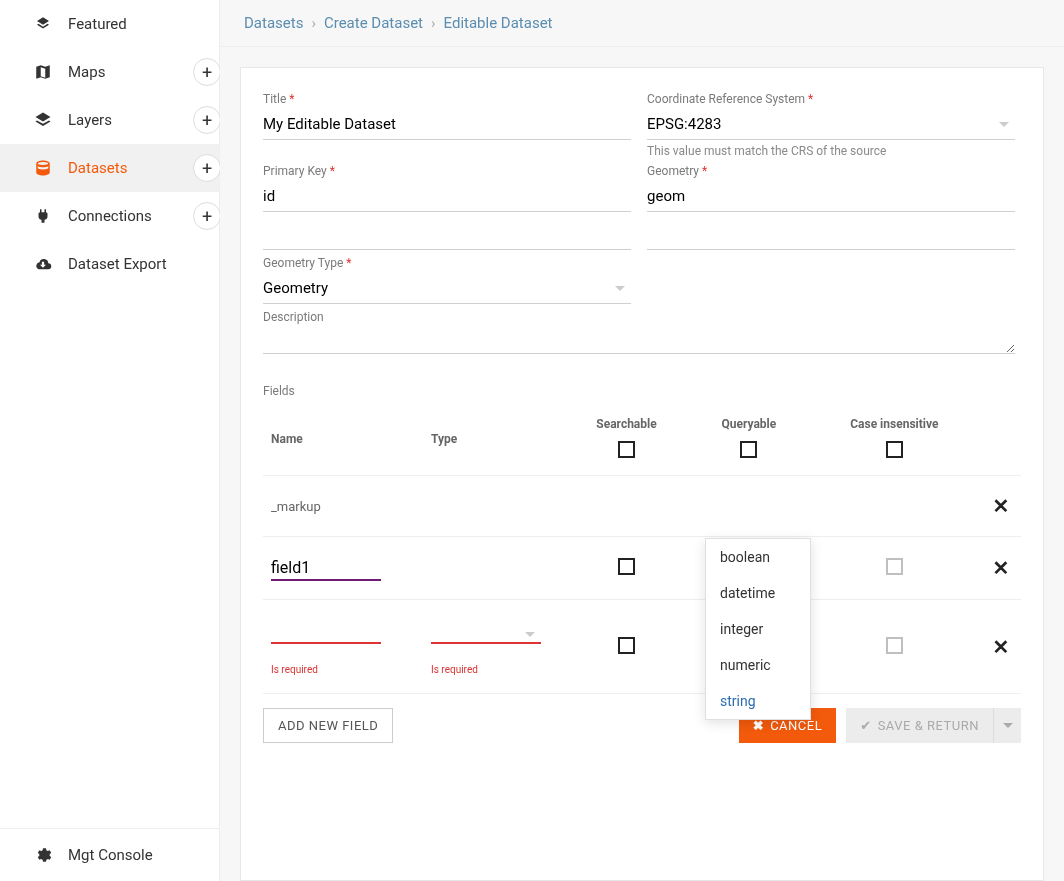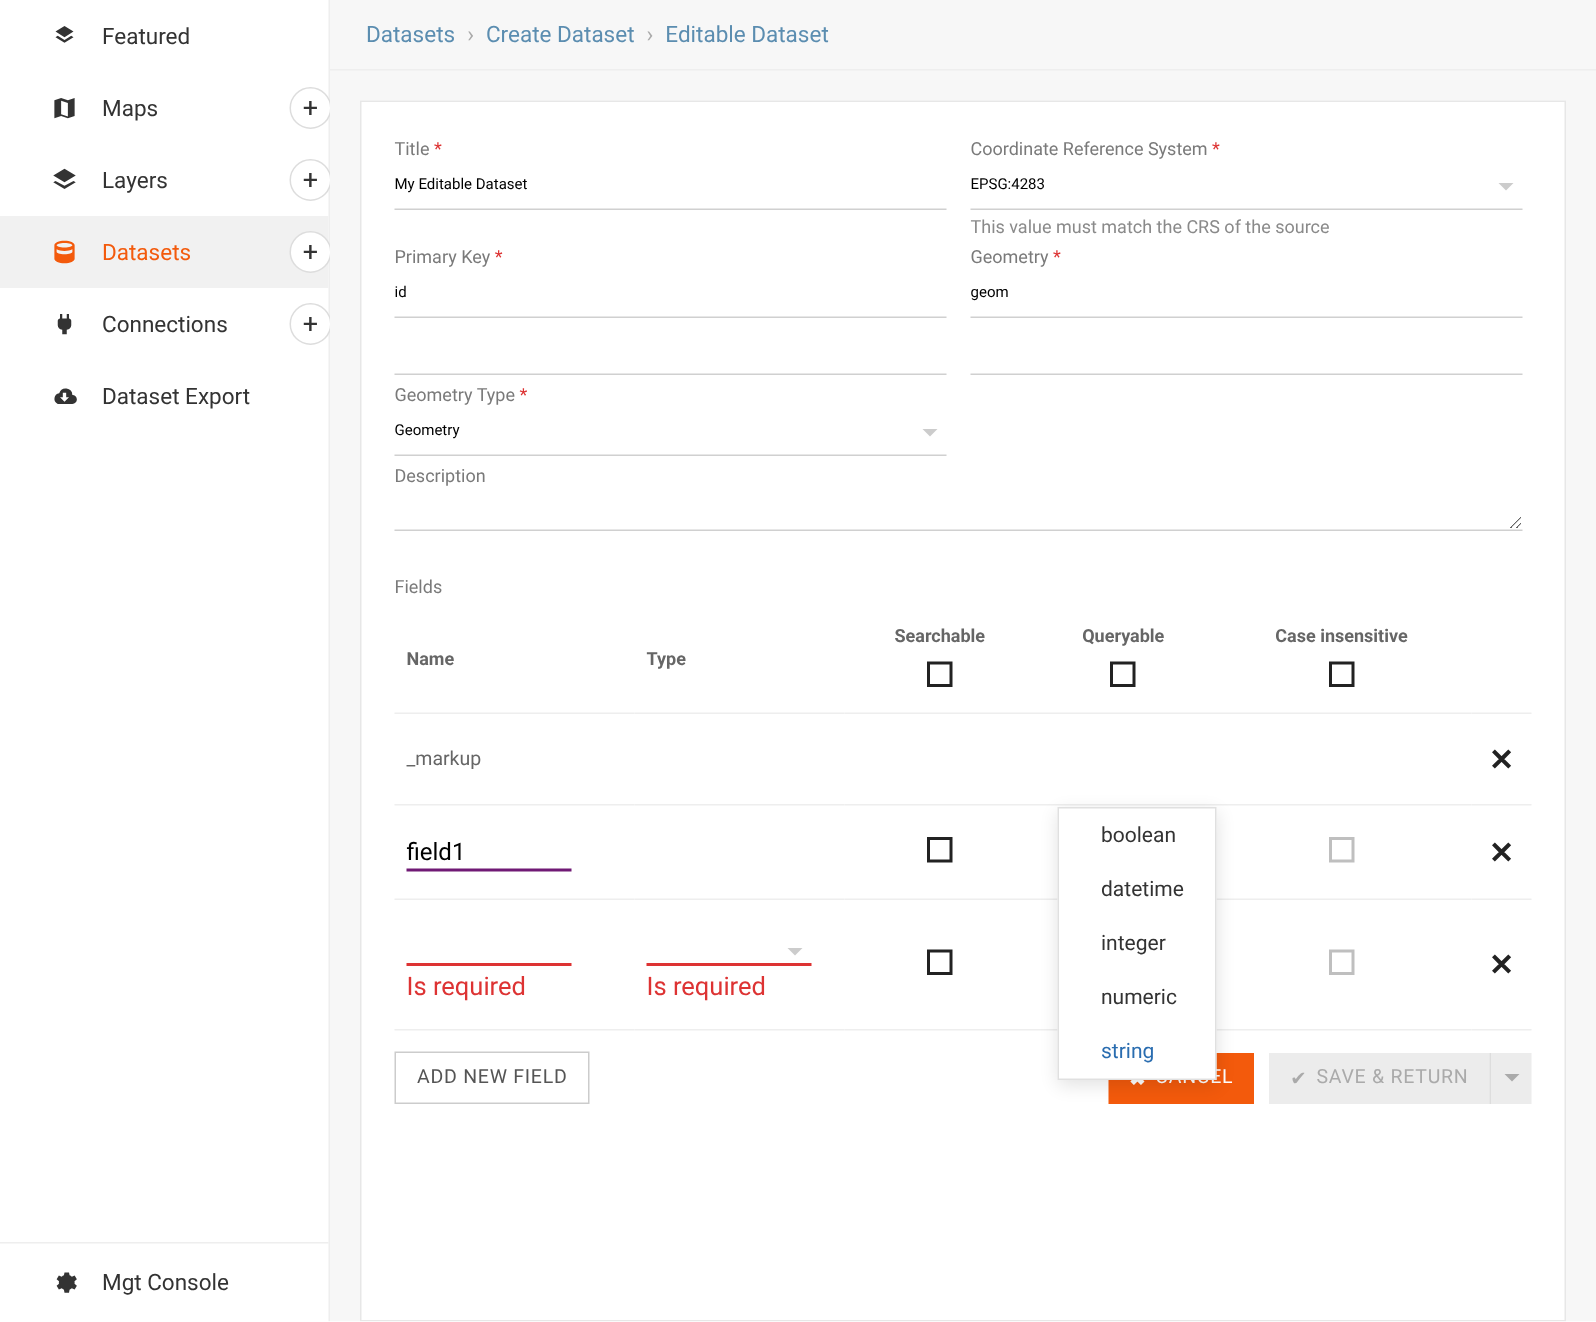--- a/index.html
+++ b/index.html
@@ -20,44 +20,44 @@
     .crumbs .chev{color:#aaa}
     .card{margin:20px 20px 0 20px;background:#fff;border:1px solid #e7e7e7;padding:18px 22px 16px;overflow:auto;flex:1}
     .tabs{display:flex;gap:26px;border-bottom:1px solid #eee;margin-bottom:4px}
     .tab{padding:8px 2px 12px;font-size:13px;letter-spacing:.5px;color:#888;cursor:pointer}
     .tab.active{color:#222;border-bottom:2px solid #f35a0c;margin-bottom:-1px}
     .form-grid{display:grid;grid-template-columns:1fr 1fr;column-gap:10px}
     .field{margin-top:6px;padding-right:6px}
     .field-span2{grid-column:span 2}
     .lbl{font-size:12px;color:#7a7a7a;margin-bottom:2px;display:block}
     .lbl .req{color:#d33}
-    .inp{width:100%;border:none;border-bottom:1px solid #d0d0d0;padding:6px 0;font-size:10px;background:transparent;outline:none;height:32px}
+    .inp{width:100%;border:none;border-bottom:1px solid #d0d0d0;padding:6px 0;font-size:15px;background:transparent;outline:none;height:32px}
     .inp.sel{appearance:none;-webkit-appearance:none}
     .sel-wrap{position:relative}
     .sel-wrap:after{content:"";position:absolute;right:6px;top:14px;border:5px solid transparent;border-top-color:#ccc}
     .hint{font-size:12px;color:#8a8a8a;margin-top:4px}
     .desc-area{width:100%;height:28px;border:none;border-bottom:1px solid #d0d0d0;background:transparent;resize:vertical;outline:none}
     .section{margin-top:22px}
     .fields-label{font-size:12px;color:#7a7a7a}
     table.ftab{width:100%;border-collapse:collapse;margin-top:4px}
     table.ftab th{font-size:12px;font-weight:700;color:#666;text-align:center;padding:14px 8px;border-bottom:1px solid #eee}
     table.ftab th.left{text-align:left}
     table.ftab td{padding:18px 8px;border-bottom:1px solid #eee;text-align:center;font-size:14px}
     table.ftab td.left{text-align:left}
     .chk{width:17px;height:17px;border:2px solid #222;display:inline-block}
     .chk.light{border-color:#bfbfbf}
     .xbtn{font-size:20px;font-weight:bold;cursor:pointer;color:#222}
     .ferr{border:none;border-bottom:2px solid #d33;width:110px;background:transparent;outline:none;height:26px}
-    .err-msg{color:#d33;font-size:17px;display:block;margin-top:4px}
+    .err-msg{color:#d33;font-size:10px;display:block;margin-top:20px}
     .name-inp{border:none;border-bottom:2px solid #701a75;width:110px;background:transparent;outline:none;height:26px;font-size:16px}
     .type-sel-wrap{position:relative;display:inline-block;width:110px}
     .dropdown{position:absolute;left:485px;top:538px;width:106px;background:#fff;border:1px solid #e0e0e0;box-shadow:0 3px 12px rgba(0,0,0,.12);z-index:20}
-    .dropdown-item{padding:10px 28px;font-size:14px;cursor:pointer;color:#333}
+    .dropdown-item{padding:10px 14px;font-size:14px;cursor:pointer;color:#333}
     .dropdown-item.hl{color:#2a6db0}
-    .card-actions{display:flex;justify-content:space-between;align-items:center;margin-top:14px}
+    .card-actions{display:flex;justify-content:space-between;margin-top:14px}
     .btn{padding:9px 14px;font-size:13px;letter-spacing:.5px;cursor:pointer;display:inline-flex;align-items:center;gap:6px}
     .btn-outline{border:1px solid #ccc;background:#fff;color:#555}
     .btn-orange{background:#f35a0c;color:#fff;border:none}
     .btn-grey{background:#ececec;color:#aaa;border:none}
     .btn-group{display:flex;align-items:stretch}
     .btn-group .split{width:28px;border-left:1px solid #ddd;display:flex;align-items:center;justify-content:center;background:#ececec}
     .split:after{content:"";border:5px solid transparent;border-top-color:#aaa;margin-top:4px}
     svg{display:block}
   </style>
 </head>

